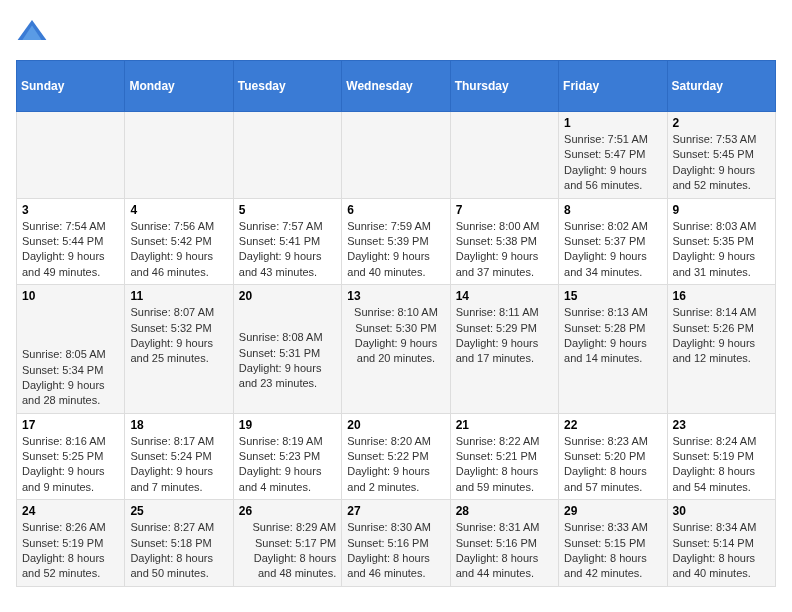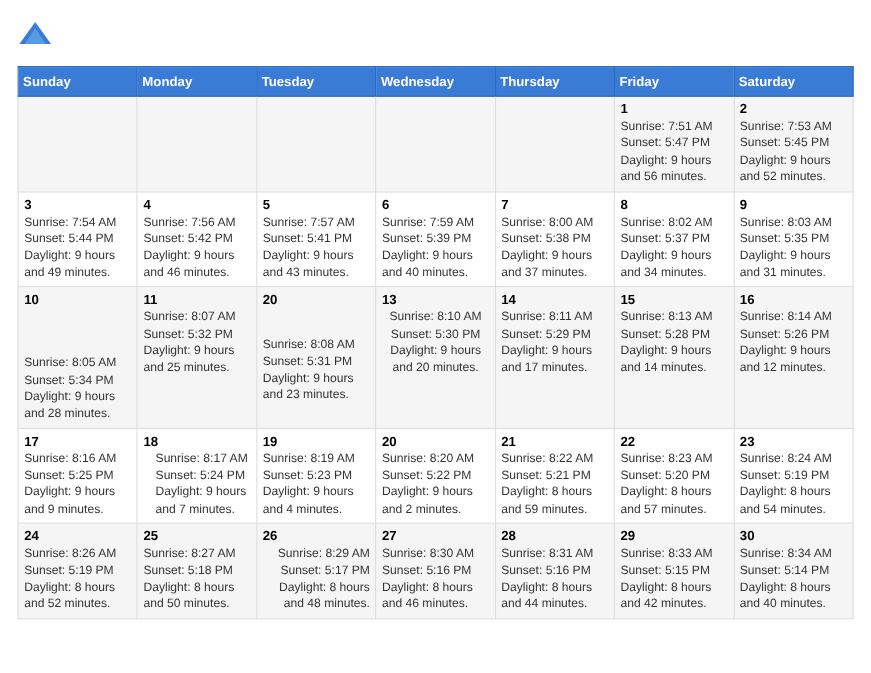--- a/index.html
+++ b/index.html
@@ -45,21 +45,21 @@
       color: #555;
     }
     .calendar {
       width: 100%;
       border-collapse: collapse;
       font-size: 11px;
     }
     .calendar thead th {
       background-color: #3a7bd5;
       color: white;
-      padding: 6px 4px;
+      padding: 18px 4px;
       text-align: left;
       font-size: 12px;
       font-weight: bold;
       border: 1px solid #2d6bc4;
     }
     .calendar tbody td {
       vertical-align: top;
       padding: 4px 5px;
       border: 1px solid #ddd;
       min-height: 80px;
@@ -227,21 +227,21 @@
       </tr>
       <tr>
         <td>
           <span class="day-num">17</span>
           <div class="day-info" style="white-space: pre-line;">Sunrise: 8:16 AM
 Sunset: 5:25 PM
 Daylight: 9 hours and 9 minutes.</div>
         </td>
         <td>
           <span class="day-num">18</span>
-          <div class="day-info" style="white-space: pre-line; margin-left: 11px;">Sunrise: 8:17 AM
+          <div class="day-info" style="white-space: pre-line;">Sunrise: 8:17 AM
 Sunset: 5:24 PM
 Daylight: 9 hours and 7 minutes.</div>
         </td>
         <td>
           <span class="day-num">19</span>
           <div class="day-info" style="white-space: pre-line;">Sunrise: 8:19 AM
 Sunset: 5:23 PM
 Daylight: 9 hours and 4 minutes.</div>
         </td>
         <td>

